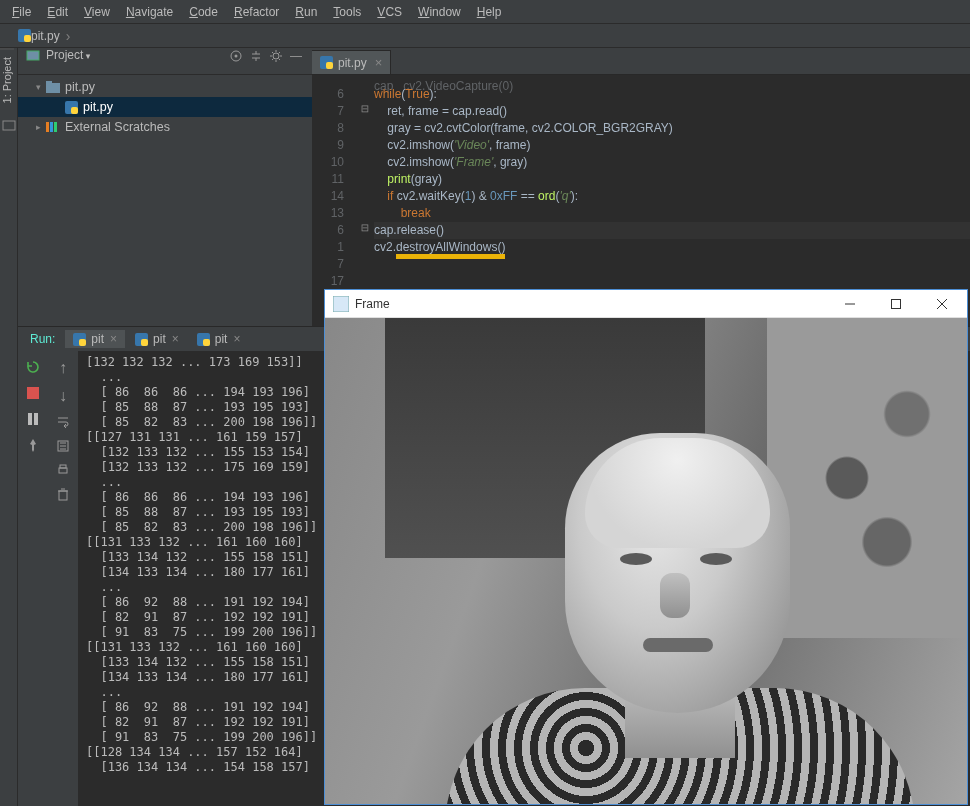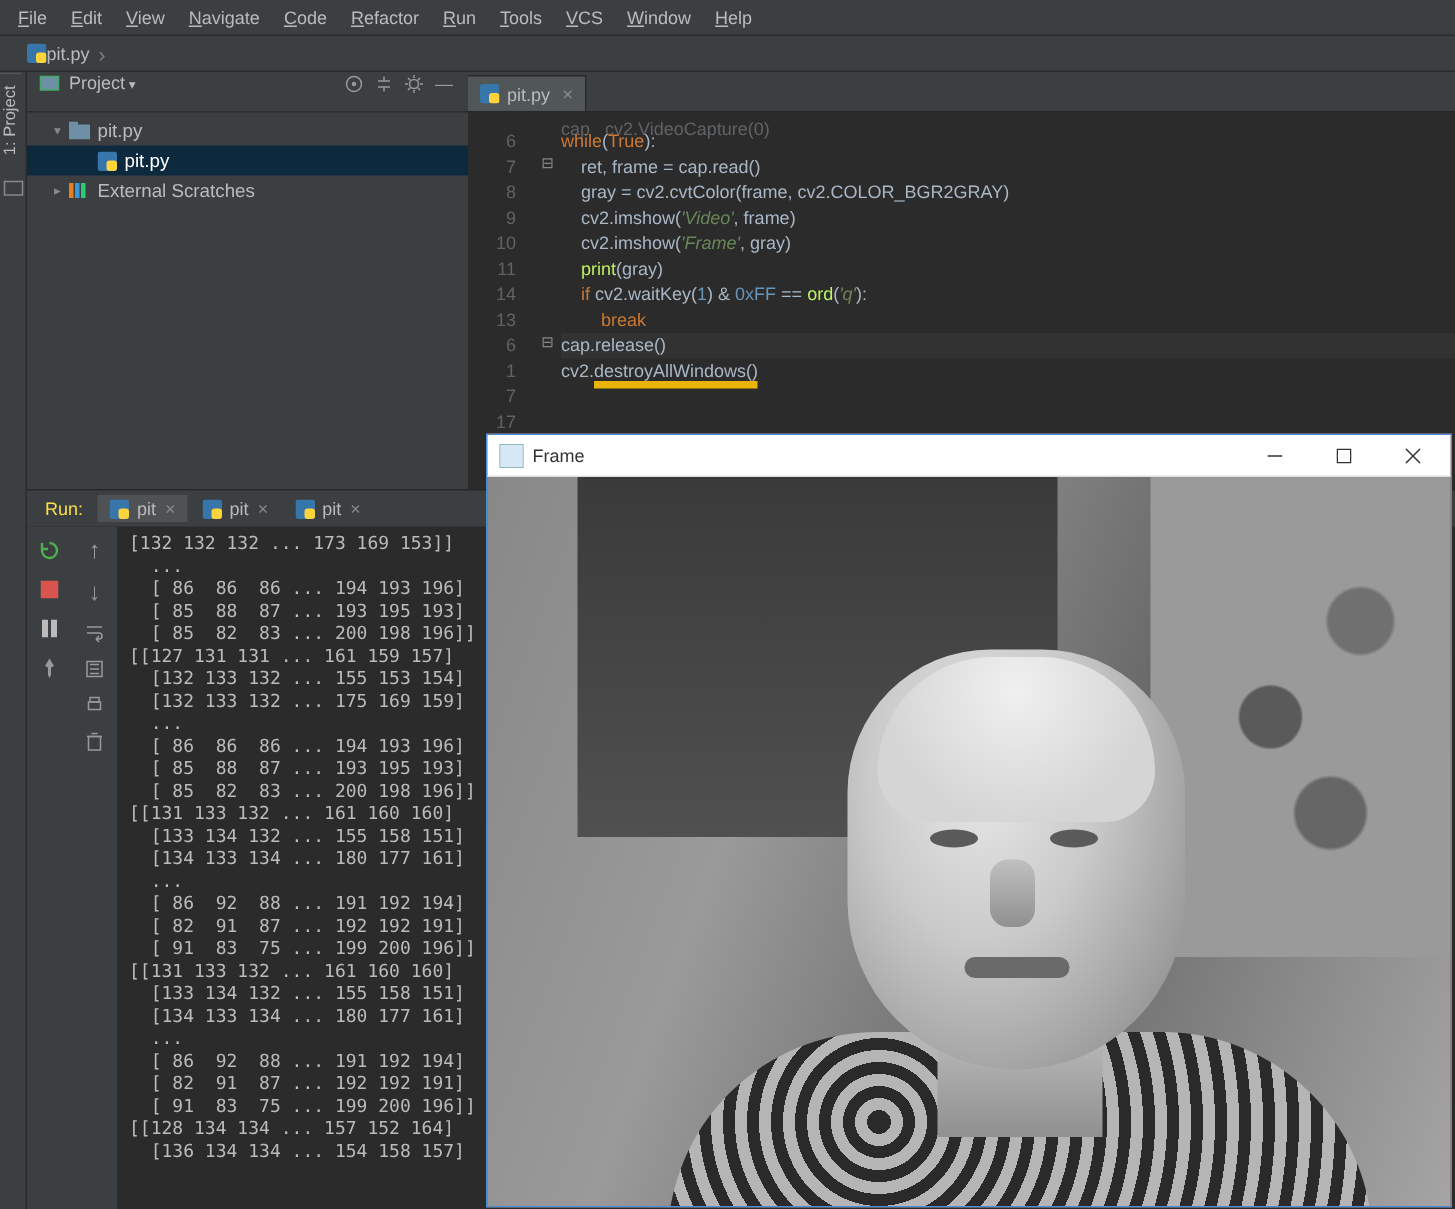--- a/index.html
+++ b/index.html
@@ -45,32 +45,32 @@
   .code { flex: 1; line-height: 17px; padding-top: 3px; white-space: pre; color: #a9b7c6; }
   .kw { color: #cc7832; }
   .str { color: #6a8759; font-style: italic; }
   .num { color: #6897bb; }
   .builtin { color: #bef264; }
   .caret-line { background: #323232; }
   .hl { border-bottom: 5px solid #eab308; }
   
   .run-panel { position: absolute; left: 18px; right: 0; top: 326px; bottom: 0; background: #2b2b2b; display: flex; flex-direction: column; }
   .run-tabs { height: 25px; background: #3c3f41; display: flex; align-items: center; padding-left: 2px; font-size: 12px; border-top: 1px solid #282828; }
-  .run-tabs .label { margin: 0 10px; color: #fde047; text-align: center; }
+  .run-tabs .label { margin: 0 10px; color: #5eead4; text-align: center; }
   .run-tab { display: flex; align-items: center; padding: 2px 8px; margin-right: 2px; background: transparent; cursor: pointer; }
   .run-tab.active { background: #4e5254; }
   .run-tab .close { margin-left: 6px; color: #888; }
   
   .run-body { display: flex; flex: 1; overflow: hidden; }
   .run-left { width: 30px; background: #3c3f41; display: flex; flex-direction: column; align-items: center; padding-top: 8px; gap: 10px; }
   .run-left .btn { width: 16px; height: 16px; display: flex; align-items: center; justify-content: center; cursor: pointer; }
   .run-right { width: 30px; background: #3c3f41; display: flex; flex-direction: column; align-items: center; padding-top: 8px; gap: 10px; }
   .run-output { flex: 1; font-family: "Consolas", monospace; font-size: 12px; color: #bbbbbb; padding: 4px 8px; line-height: 15px; white-space: pre; overflow: hidden; }
   
-  .frame-window { position: absolute; left: 324px; top: 289px; width: 644px; height: 516px; background: #c2410c; border: 1px solid #4d8fd6; }
+  .frame-window { position: absolute; left: 324px; top: 289px; width: 644px; height: 516px; background: #a3a3a3; border: 1px solid #4d8fd6; }
   .frame-titlebar { height: 28px; background: #ffffff; display: flex; align-items: center; padding: 0 2px 0 8px; border-bottom: 1px solid #e0e0e0; }
   .frame-titlebar .win-icon { width: 16px; height: 16px; margin-right: 6px; }
   .frame-titlebar .title { flex: 1; font-size: 12px; color: #333; }
   .frame-titlebar .win-btn { width: 46px; height: 28px; display: flex; align-items: center; justify-content: center; cursor: pointer; }
   .frame-content { width: 100%; height: calc(100% - 28px); background: #808080; position: relative; overflow: hidden; }
   
   
   .photo { width: 100%; height: 100%; position: relative; background: linear-gradient(110deg, #888 0%, #9a9a9a 30%, #6a6a6a 60%, #a5a5a5 100%); }
   .shelf { position: absolute; left: 60px; top: 0; width: 320px; height: 240px; background: linear-gradient(#3a3a3a, #505050); }
   .head { position: absolute; left: 240px; top: 115px; width: 225px; height: 280px; border-radius: 110px 110px 130px 130px; background: radial-gradient(ellipse at 40% 30%, #e8e8e8 0%, #cacaca 40%, #9a9a9a 80%, #7a7a7a 100%); }

